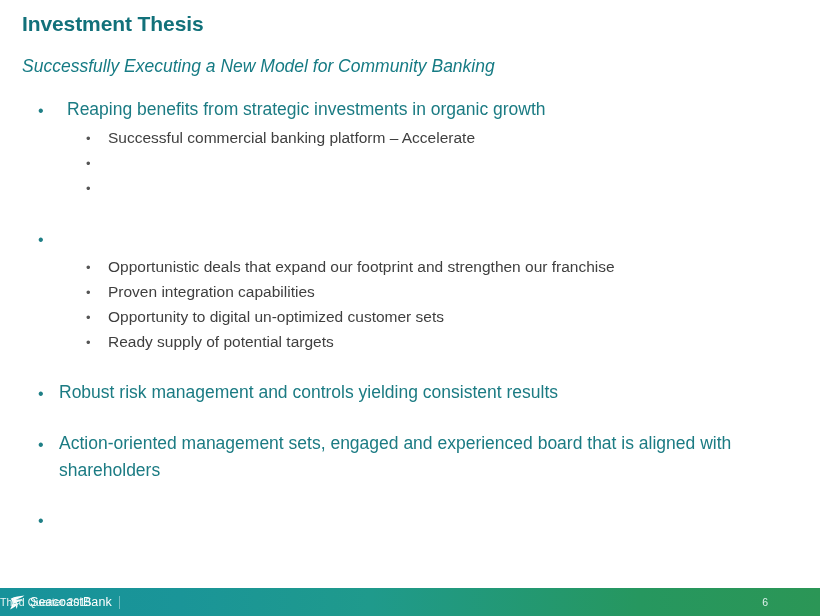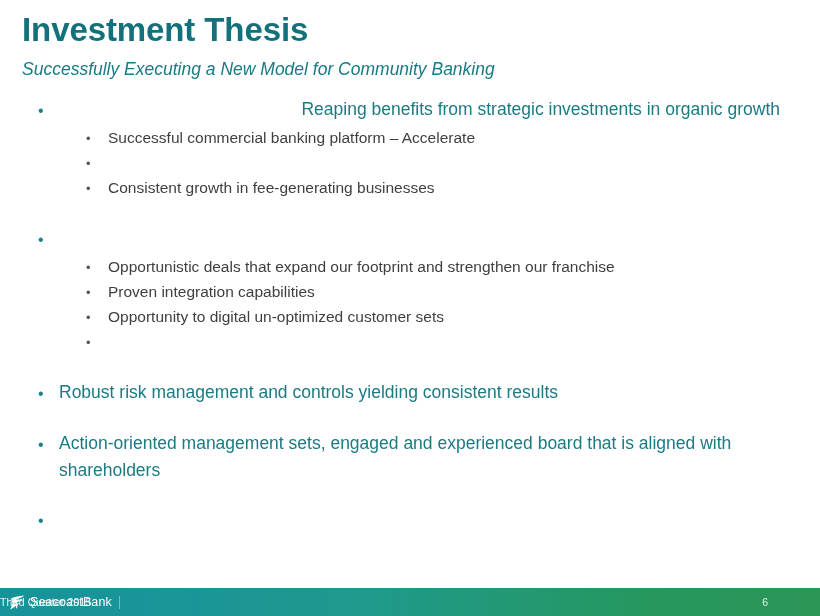--- a/index.html
+++ b/index.html
@@ -14,30 +14,30 @@
   .slide {
     position:relative;
     width:820px; height:616px;
     background:#ffffff;
   }
 
   
   .title-block { position:absolute; left:22px; top:12px; width:780px; }
 
   .slide-title {
-    font-size:33px;
+    font-size:21px;
     font-weight:bold;
     color:#12717a;
     letter-spacing:-0.1px;
     line-height:1.12;
     white-space:nowrap;
   }
 
   .slide-subtitle {
-    margin-top:10px;
+    margin-top:20px;
     font-size:17.5px;
     font-style:italic;
     color:#167b84;
     line-height:1.15;
     white-space:nowrap;
   }
 
   
   .body-area {
     position:absolute;
@@ -61,21 +61,21 @@
     color:#1f7f86;
     text-align:left;
   }
   .l1-text {
     flex:1 1 auto;
     font-size:17.5px;
     color:#1b7b83;
     line-height:27px;
     padding-right:40px;
   }
-  .l1-text.extra-indent { padding-left:8px;text-align:right; }
+  .l1-text.extra-indent { padding-left:8px; }
 
   
   .l2-list { margin-top:1px; }
   .l2-row {
     display:flex;
     align-items:flex-start;
   }
   .l2-bullet {
     flex:0 0 auto;
     width:22px;
@@ -160,21 +160,20 @@
       <div class="l2-list">
         <div class="l2-row">
           <div class="l2-bullet">•</div>
           <div class="l2-text">Successful commercial banking platform – Accelerate</div>
         </div>
         <div class="l2-row">
           <div class="l2-bullet">•</div>
         </div>
         <div class="l2-row">
           <div class="l2-bullet">•</div>
-          <div class="l2-text">Consistent growth in fee-generating businesses</div>
         </div>
       </div>
     </div>
 
     <div class="gap-after-group"></div>
 
     <div class="group">
       <div class="l1-row">
         <div class="l1-bullet">•</div>
       </div>
@@ -186,20 +185,21 @@
         <div class="l2-row">
           <div class="l2-bullet">•</div>
           <div class="l2-text">Proven integration capabilities</div>
         </div>
         <div class="l2-row">
           <div class="l2-bullet">•</div>
           <div class="l2-text">Opportunity to digital un-optimized customer sets</div>
         </div>
         <div class="l2-row">
           <div class="l2-bullet">•</div>
+          <div class="l2-text">Ready supply of potential targets</div>
         </div>
       </div>
     </div>
 
     <div class="gap-after-group"></div>
 
     <div class="group">
       <div class="l1-row">
         <div class="l1-bullet">•</div>
         <div class="l1-text">Robust risk management and controls yielding consistent results</div>

